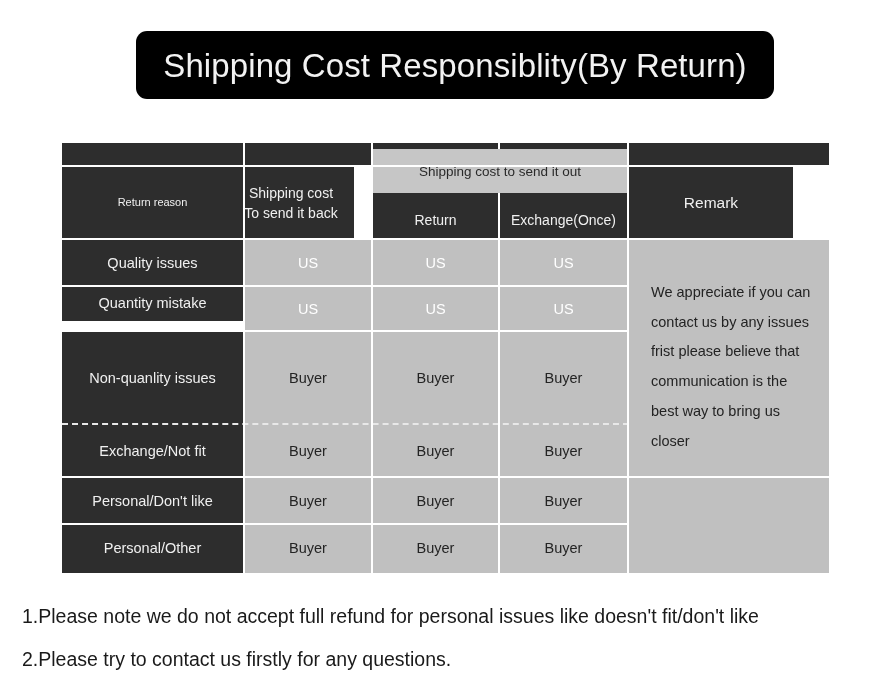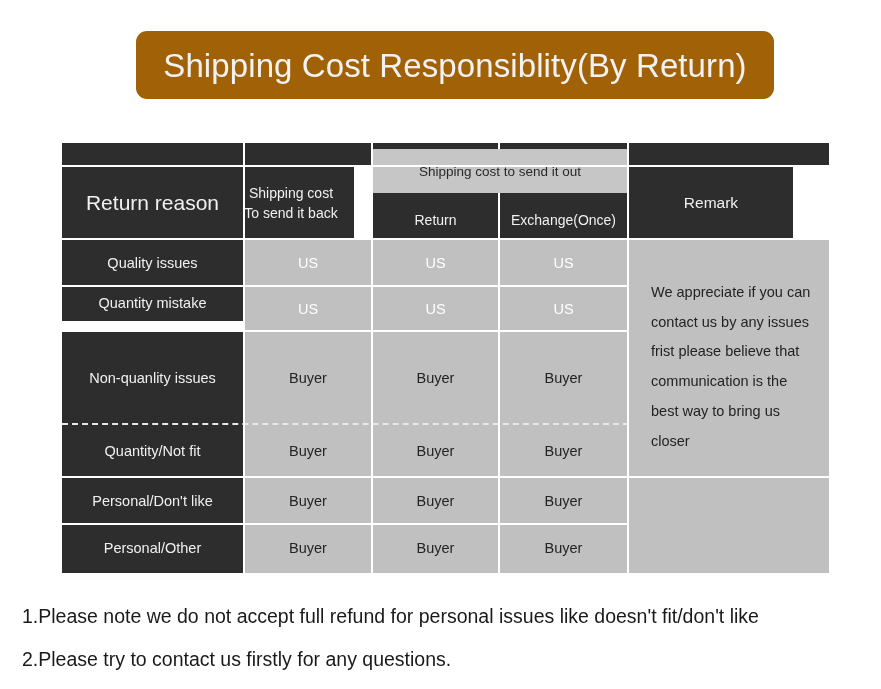--- a/index.html
+++ b/index.html
@@ -16,21 +16,21 @@
     overflow: hidden;
   }
 
   
   #title-banner {
     position: absolute;
     left: 136px;
     top: 31px;
     width: 638px;
     height: 68px;
-    background: #a16207;
+    background: #000000;
     border-radius: 11px;
     display: flex;
     align-items: center;
     justify-content: center;
     box-sizing: border-box;
   }
   #title-banner .title-text {
     color: #f2f2f2;
     font-size: 33px;
     font-weight: 400;
@@ -63,21 +63,21 @@
     line-height: 1.45;
     overflow: hidden;
   }
 
   
   .strip { height: 22px; top: 0; }
 
   
   .hdr { top: 24px; }
 
-  .hdr-return-reason { left: 0;   width: 181px; height: 72px; font-size: 21px; }
+  .hdr-return-reason { left: 0;   width: 181px; height: 72px; font-size: 11px; }
   .hdr-ship-back     { left: 166px; width: 126px; height: 72px; font-size: 14px;
                        flex-direction: column; justify-content: center; gap: 0; }
   .hdr-return        { left: 311px; width: 125px; height: 72px;
                        align-items: flex-end; padding-bottom: 9px; font-size: 14px; }
   .hdr-exchange      { left: 438px; width: 127px; height: 72px;
                        align-items: flex-end; padding-bottom: 9px; font-size: 14px; }
   .hdr-remark        { left: 567px; width: 164px; height: 72px; font-size: 15.5px; }
 
   
   #merged-sendout-band {
@@ -229,21 +229,21 @@
     <span class="val-buyer">Buyer</span>
   </div>
   <div class="cell light col3" style="top:189px;height:93px;">
     <span class="val-buyer">Buyer</span>
   </div>
   <div class="cell light col4" style="top:189px;height:93px;">
     <span class="val-buyer">Buyer</span>
   </div>
 
   <div class="cell dark label-cell col1" style="top:282px;height:53px;">
-    <span>Quantity/Not fit</span>
+    <span>Exchange/Not fit</span>
   </div>
   <div class="cell light col2" style="top:282px;height:53px;">
     <span class="val-buyer">Buyer</span>
   </div>
   <div class="cell light col3" style="top:282px;height:53px;">
     <span class="val-buyer">Buyer</span>
   </div>
   <div class="cell light col4" style="top:282px;height:53px;">
     <span class="val-buyer">Buyer</span>
   </div>

